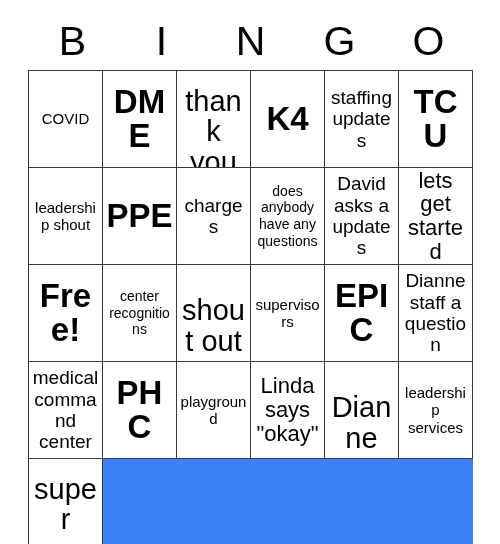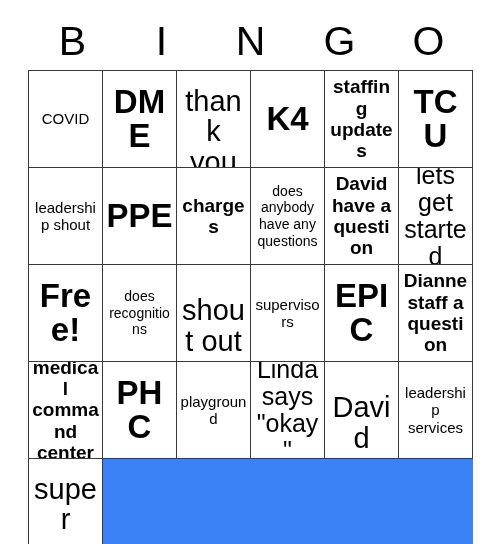--- a/index.html
+++ b/index.html
@@ -72,22 +72,22 @@
   .cell-text {
     display: block;
     width: 100%;
     line-height: 1.06;
     word-wrap: break-word;
     color: #000000;
   }
   
   .fs-xxl .cell-text { font-size: 33px; line-height: 1.02; font-weight: bold; }
   .fs-xl  .cell-text { font-size: 29px; line-height: 1.05; margin-top: 25px; }
-  .fs-lg  .cell-text { font-size: 25px; line-height: 1.08; }
-  .fs-md  .cell-text { font-size: 19px; line-height: 1.12; font-weight: bold; }
+  .fs-lg  .cell-text { font-size: 22px; line-height: 1.08; }
+  .fs-md  .cell-text { font-size: 19px; line-height: 1.12; }
   .fs-sm  .cell-text { font-size: 15px; line-height: 1.15; }
   .fs-xs  .cell-text { font-size: 14px; line-height: 1.18; }
 </style>
 </head>
 <body>
 
 <div id="bingo-card">
 
   <div id="header-row">
     <div class="header-letter">B</div>
@@ -125,30 +125,30 @@
         <span class="cell-text">PPE</span>
       </div>
     <div class="cell fs-md">
         <span class="cell-text">charges</span>
       </div>
     <div class="cell fs-xs">
         <span class="cell-text">does anybody have any questions</span>
       </div>
 
     <div class="cell fs-md">
-        <span class="cell-text">David have a question</span>
+        <span class="cell-text">David asks a updates</span>
       </div>
     <div class="cell fs-lg">
         <span class="cell-text">lets get started</span>
       </div>
     <div class="cell fs-xxl">
         <span class="cell-text">Free!</span>
       </div>
     <div class="cell fs-xs">
-        <span class="cell-text">does recognitions</span>
+        <span class="cell-text">center recognitions</span>
       </div>
     <div class="cell fs-xl">
         <span class="cell-text">shout out</span>
       </div>
 
     <div class="cell fs-sm">
         <span class="cell-text">supervisors</span>
       </div>
     <div class="cell fs-xxl">
         <span class="cell-text">EPIC</span>
@@ -163,21 +163,21 @@
         <span class="cell-text">PHC</span>
       </div>
 
     <div class="cell fs-sm">
         <span class="cell-text">playground</span>
       </div>
     <div class="cell fs-lg">
         <span class="cell-text">Linda says "okay"</span>
       </div>
     <div class="cell fs-xl">
-        <span class="cell-text">David</span>
+        <span class="cell-text">Dianne</span>
       </div>
     <div class="cell fs-sm">
         <span class="cell-text">leadership services</span>
       </div>
     <div class="cell fs-xl">
         <span class="cell-text">super user</span>
       </div>
 
   </div>
 </div>

